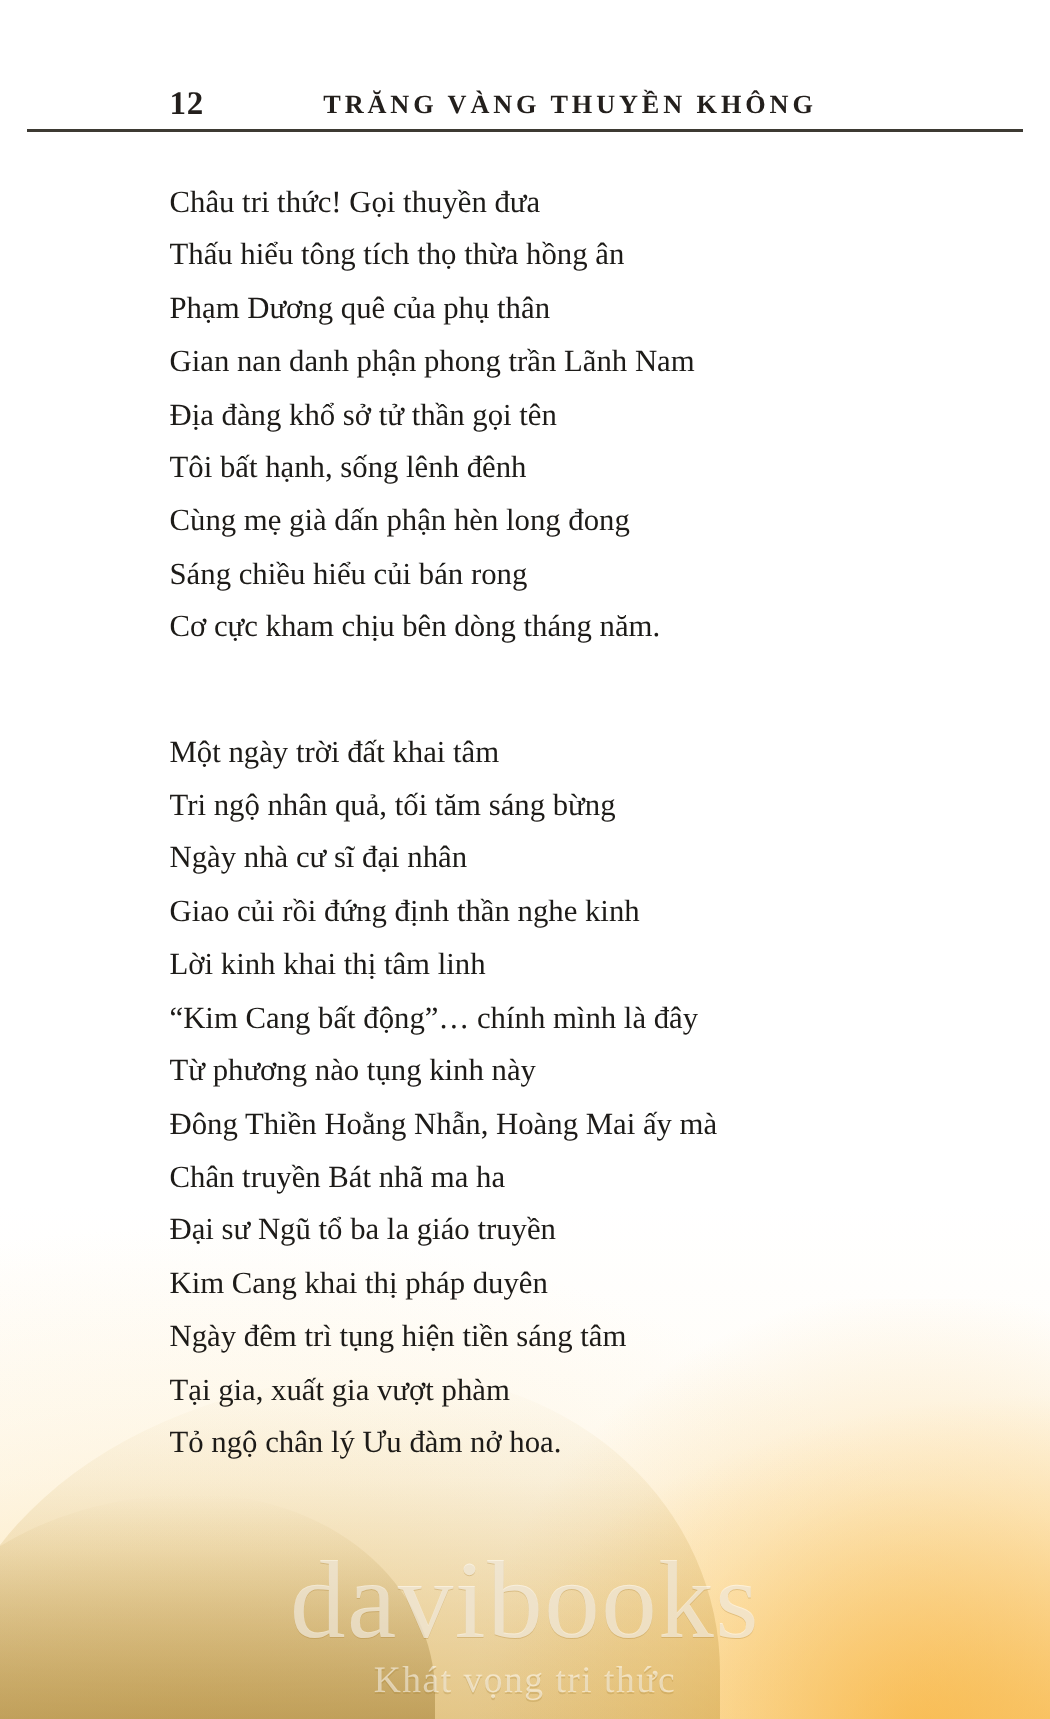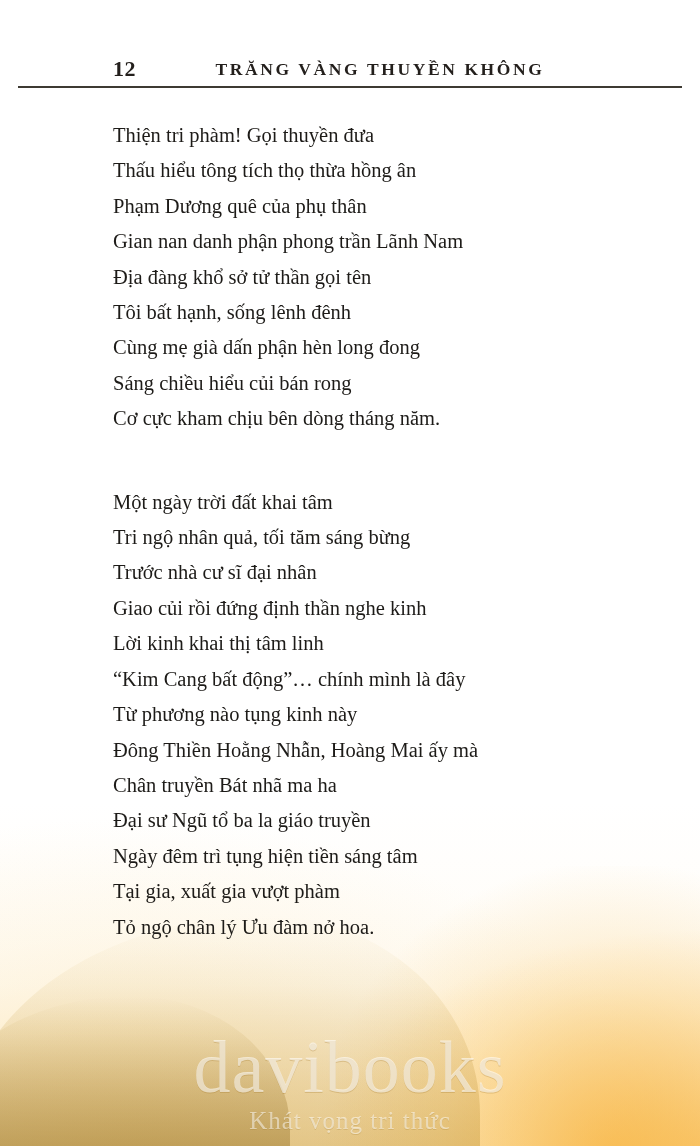--- a/index.html
+++ b/index.html
@@ -154,41 +154,42 @@
 <div class="hill-near"></div>
 
 <div class="header">
   <div class="page-number">12</div>
   <div class="running-title">TRĂNG VÀNG THUYỀN KHÔNG</div>
   <div class="header-rule"></div>
 </div>
 
 <div class="content">
   <div class="stanza">
-    <div class="line">Thiện tri phàm! Gọi thuyền đưa</div>
+    <div class="line">Châu tri thức! Gọi thuyền đưa</div>
     <div class="line">Thấu hiểu tông tích thọ thừa hồng ân</div>
     <div class="line">Phạm Dương quê của phụ thân</div>
     <div class="line">Gian nan danh phận phong trần Lãnh Nam</div>
     <div class="line">Địa đàng khổ sở tử thần gọi tên</div>
     <div class="line">Tôi bất hạnh, sống lênh đênh</div>
     <div class="line">Cùng mẹ già dấn phận hèn long đong</div>
     <div class="line">Sáng chiều hiểu củi bán rong</div>
     <div class="line">Cơ cực kham chịu bên dòng tháng năm.</div>
   </div>
   <div class="stanza">
     <div class="line">Một ngày trời đất khai tâm</div>
     <div class="line">Tri ngộ nhân quả, tối tăm sáng bừng</div>
-    <div class="line">Trước nhà cư sĩ đại nhân</div>
+    <div class="line">Ngày nhà cư sĩ đại nhân</div>
     <div class="line">Giao củi rồi đứng định thần nghe kinh</div>
     <div class="line">Lời kinh khai thị tâm linh</div>
     <div class="line">“Kim Cang bất động”… chính mình là đây</div>
     <div class="line">Từ phương nào tụng kinh này</div>
     <div class="line">Đông Thiền Hoằng Nhẫn, Hoàng Mai ấy mà</div>
     <div class="line">Chân truyền Bát nhã ma ha</div>
     <div class="line">Đại sư Ngũ tổ ba la giáo truyền</div>
+    <div class="line">Kim Cang khai thị pháp duyên</div>
     <div class="line">Ngày đêm trì tụng hiện tiền sáng tâm</div>
     <div class="line">Tại gia, xuất gia vượt phàm</div>
     <div class="line">Tỏ ngộ chân lý Ưu đàm nở hoa.</div>
   </div>
 </div>
 
 <div class="watermark">
   <div class="wm-main">davibooks</div>
   <div class="wm-sub">Khát vọng tri thức</div>
 </div>

